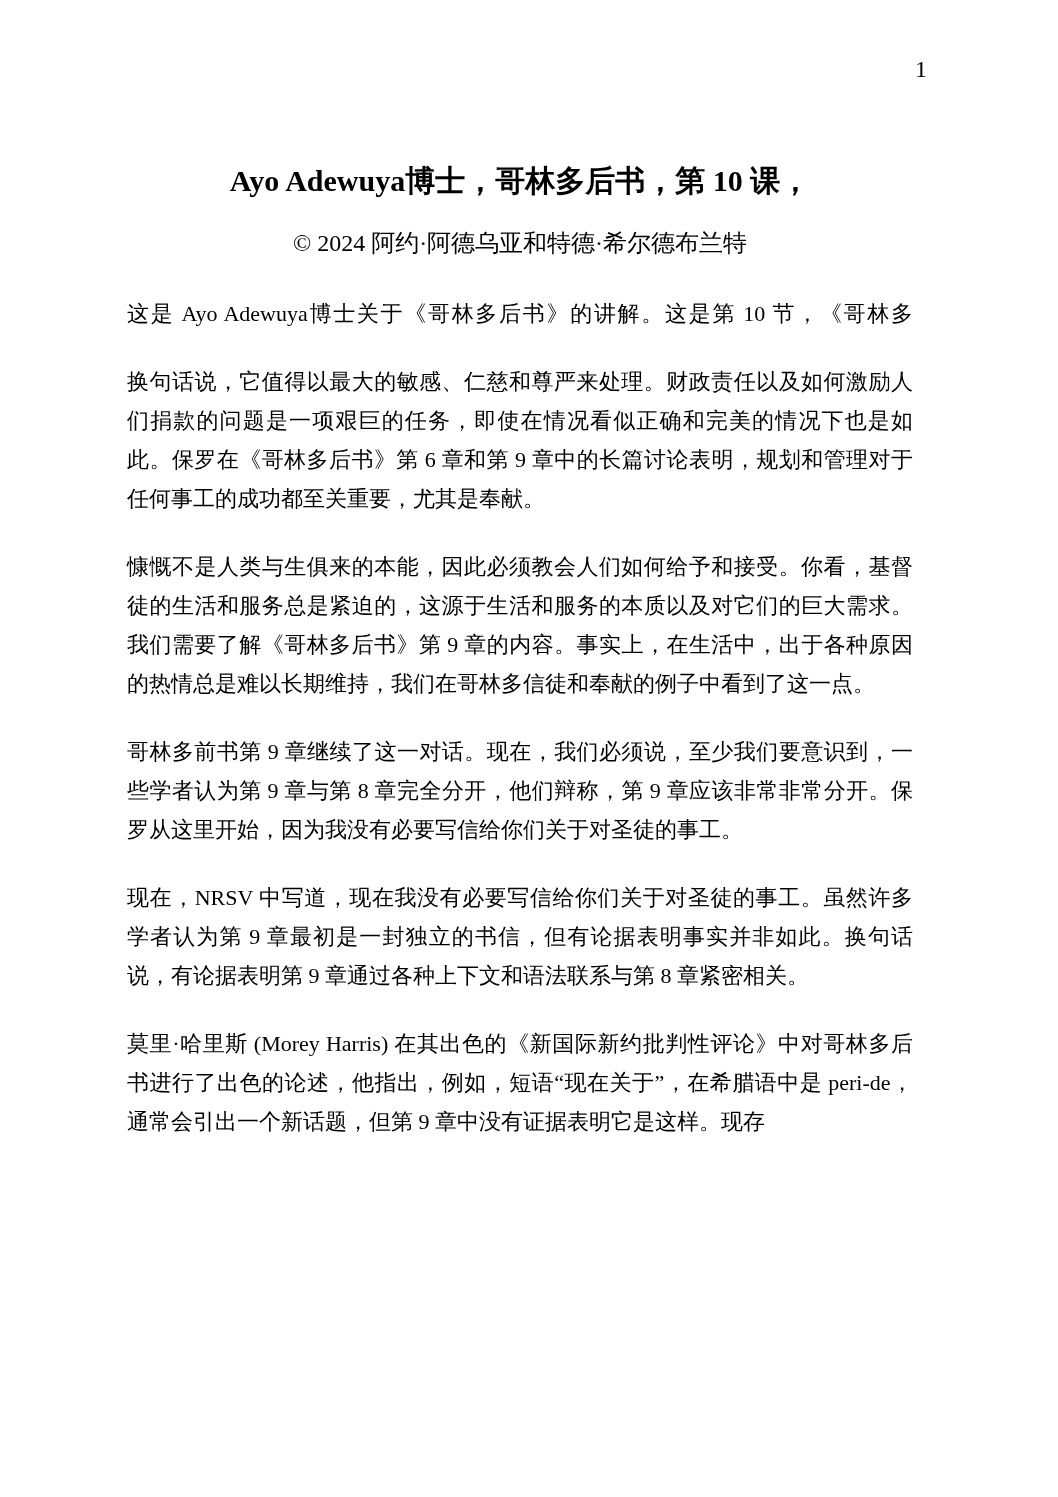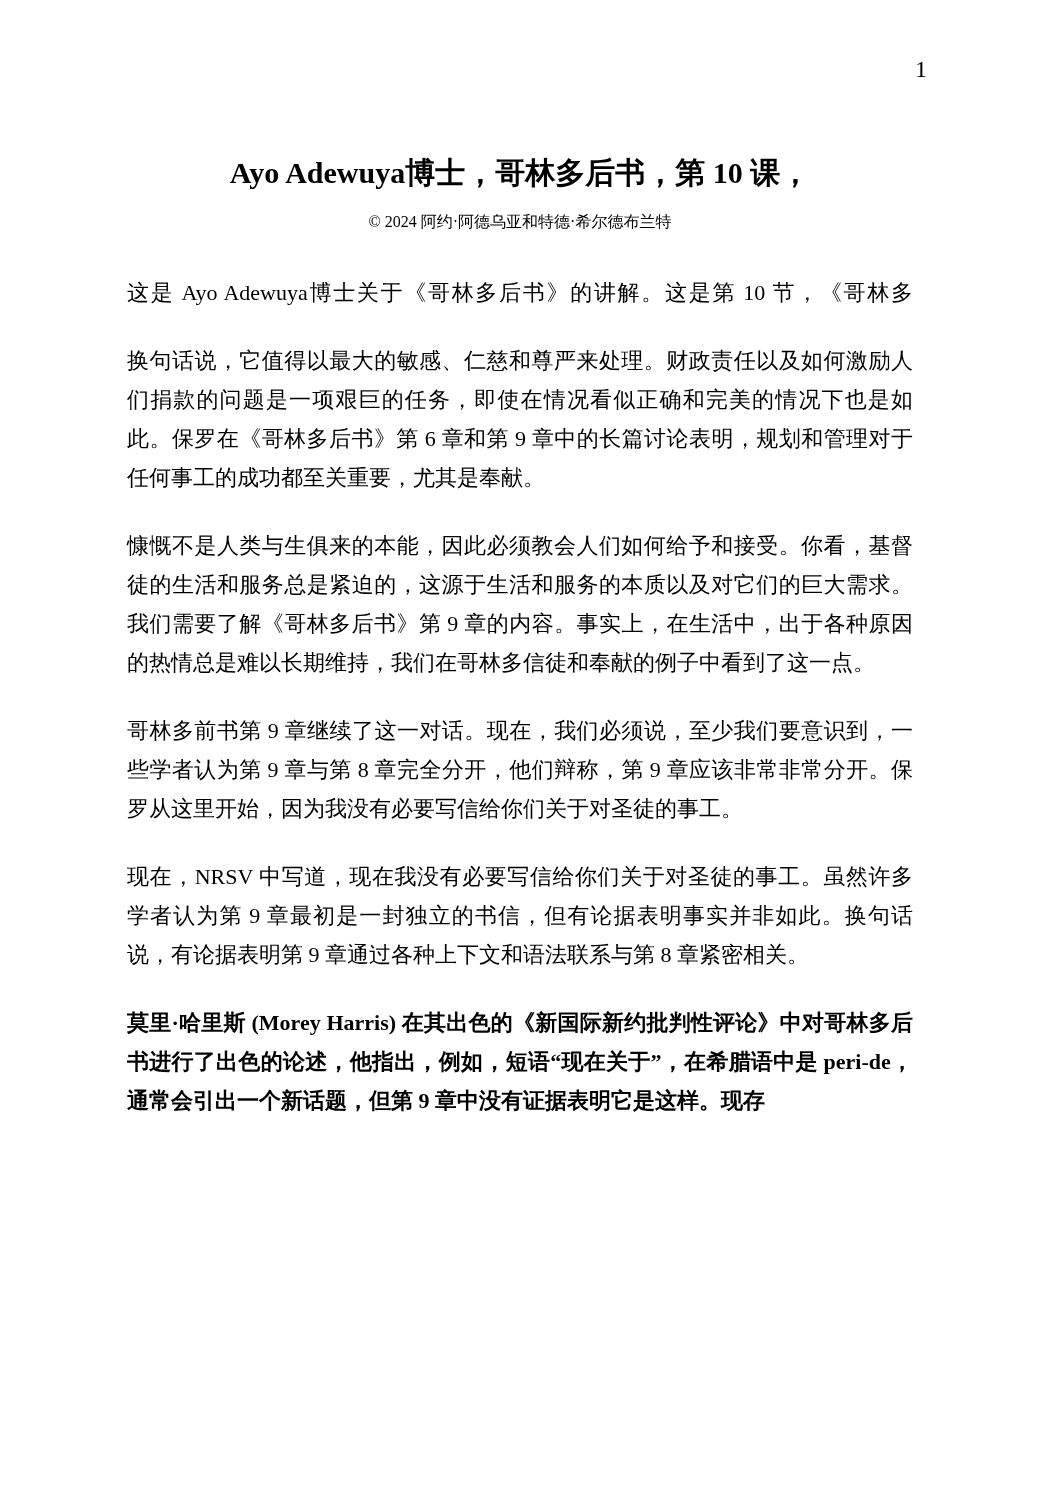--- a/index.html
+++ b/index.html
@@ -15,55 +15,54 @@
   }
   .page-number {
     position: absolute;
     top: 57px;
     left: 915px;
     font-size: 24px;
     line-height: 1;
   }
   .content {
     position: absolute;
-    top: 8px;
+    top: 16px;
     left: 127px;
     width: 786px;
   }
   .doc-title {
     margin-top: 135px;
     text-align: center;
     font-weight: bold;
     font-size: 30px;
     line-height: 60px;
   }
   .doc-title .title-line {
     display: block;
   }
   .copyright {
-    margin-top: 4px;
+    margin-top: 17px;
     text-align: center;
-    font-size: 16px;
+    font-size: 24px;
     line-height: 30px;
   }
   .body-text {
     margin-top: 36px;
   }
   .body-text p {
     font-size: 22px;
     line-height: 39px;
     text-align: justify;
     margin: 0 0 29px 0;
   }
   .body-text p.stretch-last {
     text-align-last: justify;
   }
   .body-text p:last-child {
     margin-bottom: 16px;
-    font-weight: bold;
   }
 </style>
 </head>
 <body>
 
 <div class="page">
 
   <span class="page-number">1</span>
 
   <div class="content">

